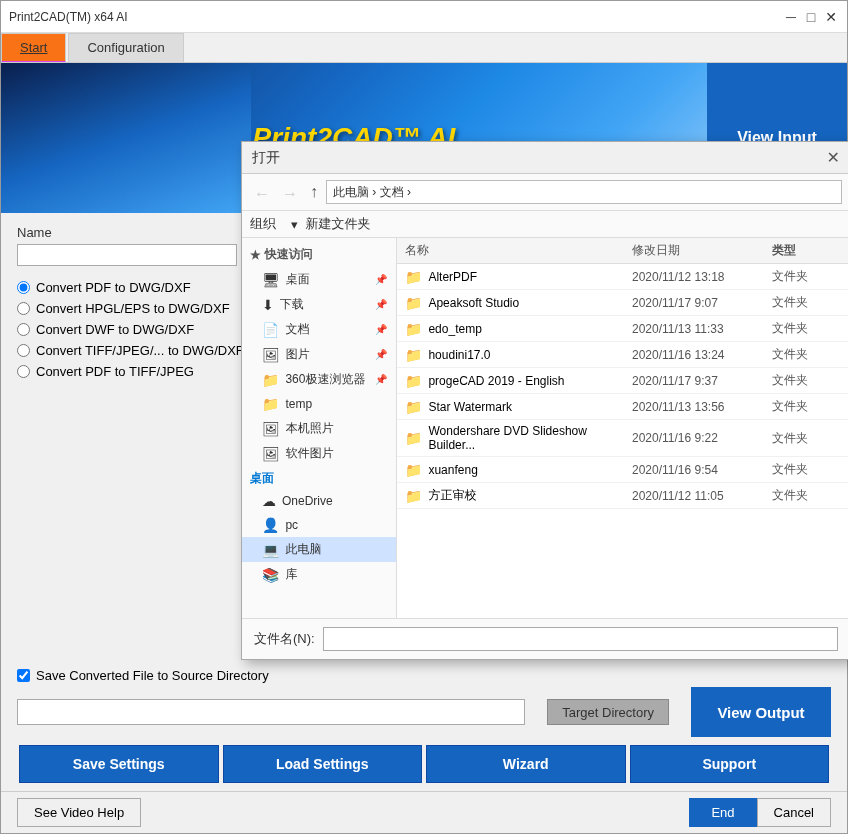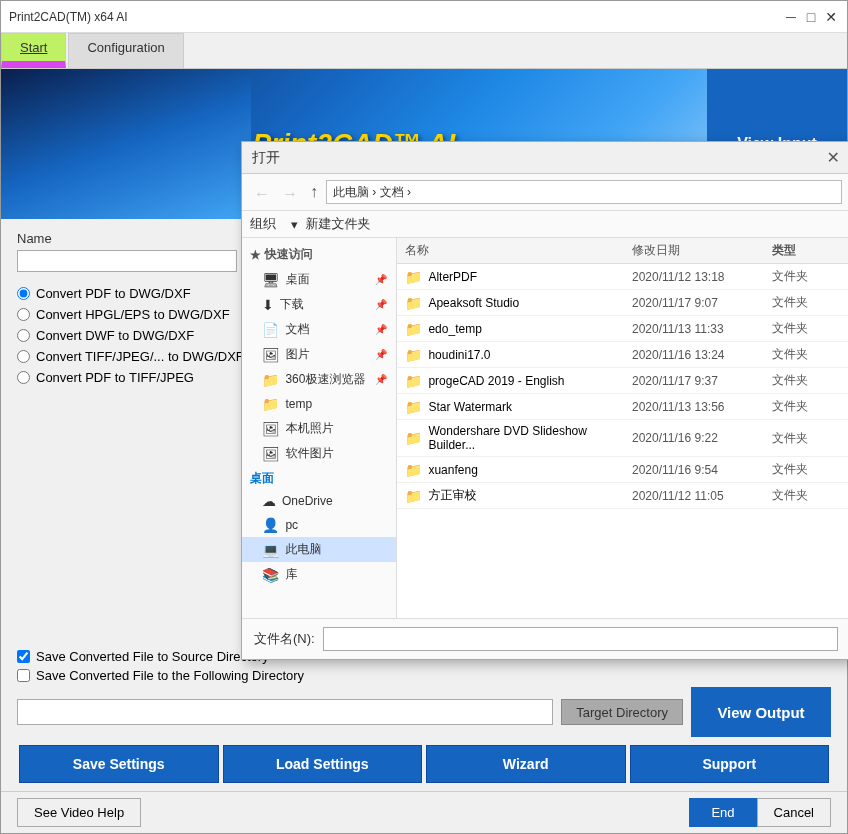--- a/index.html
+++ b/index.html
@@ -66,22 +66,22 @@
       padding: 6px 18px;
       background: #ddd;
       border: 1px solid #ccc;
       border-bottom: none;
       cursor: pointer;
       font-size: 13px;
       color: #333;
       margin-right: 2px;
     }
     .tab.active {
-      background: #bef264;
-      border-bottom: 7px solid #d946ef;
+      background: #f97316;
+      border-bottom: 1px solid #d946ef;
       font-weight: 500;
       text-decoration: underline;
     }
 
     
     .banner-area {
       display: flex;
       height: 150px;
       background: #1a3a6b;
       position: relative;
@@ -194,21 +194,21 @@
       background: #f0f0f0;
     }
     .checkbox-item {
       display: flex;
       align-items: center;
       gap: 6px;
       font-size: 13px;
     }
     .target-row {
       display: flex;
-      gap: 8px;
+      gap: 22px;
       align-items: center;
     }
     .target-input {
       flex: 1;
       height: 26px;
       border: 1px solid #aaa;
       background: #fff;
       padding: 2px 4px;
     }
     .target-dir-btn {
@@ -537,24 +537,20 @@
         <span>Convert PDF to TIFF/JPEG</span>
       </label>
     </div>
   </div>
 
   <div class="bottom-section">
     <label class="checkbox-item">
       <input type="checkbox" checked="" style="">
       <span>Save Converted File to Source Directory</span>
     </label>
-    <label class="checkbox-item">
-      <input type="checkbox" style="">
-      <span>Save Converted File to the Following Directory</span>
-    </label>
     <div class="target-row">
       <input class="target-input" type="text" value="" style="">
       <button class="target-dir-btn">Target Directory</button>
       <div style="width:140px; height:50px; background:#1565c0; display:flex; align-items:center; justify-content:center; cursor:pointer;">
         <span style="color:white;font-size:15px;font-weight:bold;">View Output</span>
       </div>
     </div>
   </div>
 
   <div class="action-row" style="padding: 0 16px 8px;">

